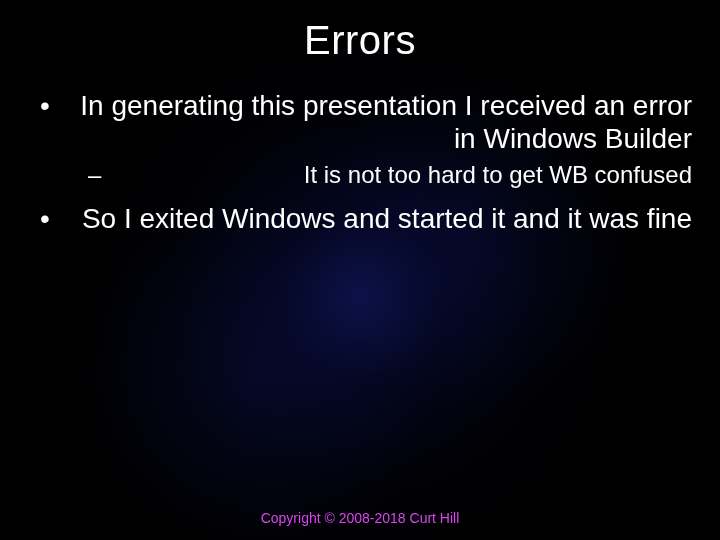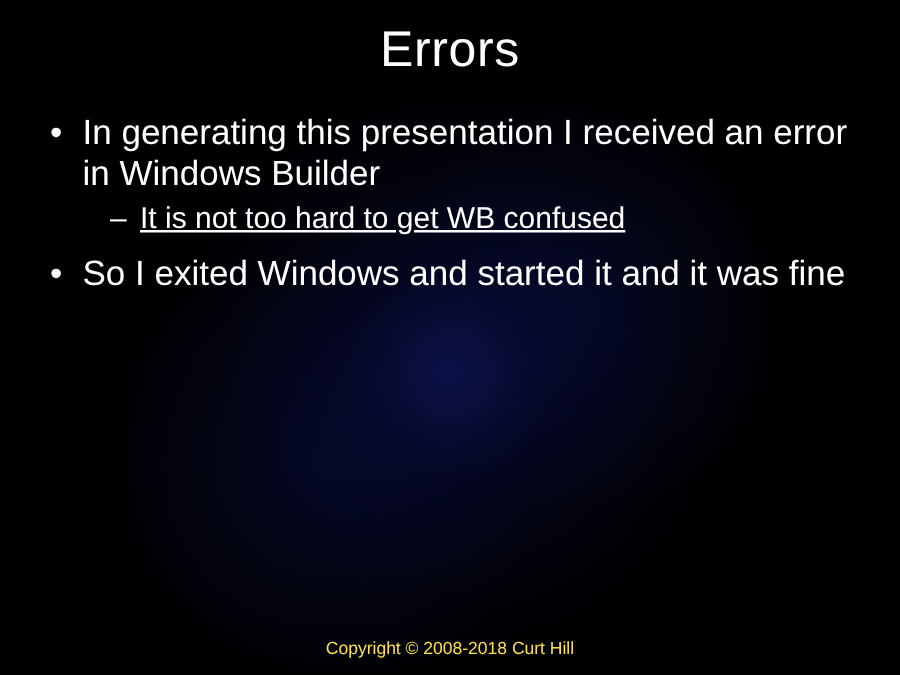--- a/index.html
+++ b/index.html
@@ -35,55 +35,55 @@
   ul.lvl1 {
     list-style: none;
     padding-left: 8px;
   }
   ul.lvl1 > li {
     position: relative;
     padding-left: 30px;
     font-size: 28px;
     line-height: 1.18;
     margin-bottom: 6px;
+    text-align: right;
   }
   ul.lvl1 > li::before {
     content: "•";
     position: absolute;
     left: 4px;
     top: 0;
     font-size: 28px;
   }
   ul.lvl2 {
     list-style: none;
     padding-left: 22px;
     margin-top: 6px;
     margin-bottom: 12px;
-    text-decoration: underline;
   }
   ul.lvl2 > li {
     position: relative;
     padding-left: 24px;
     font-size: 24px;
     line-height: 1.2;
   }
   ul.lvl2 > li::before {
     content: "–";
     position: absolute;
     left: 0;
     top: 0;
   }
   .footer {
     position: absolute;
     bottom: 14px;
     left: 0;
     width: 100%;
     text-align: center;
     font-size: 14px;
-    color: #fde047;
+    color: #d946ef;
   }
 </style>
 </head>
 <body>
 <div class="bg"></div>
 
 <div class="slide">
   <h1 class="title">Errors</h1>
 
   <ul class="lvl1">

